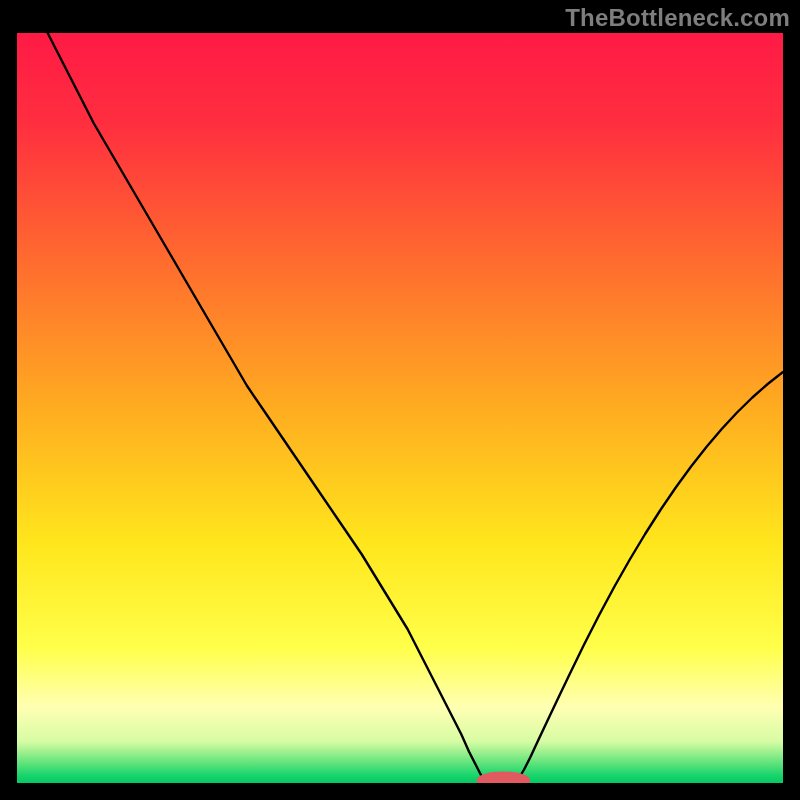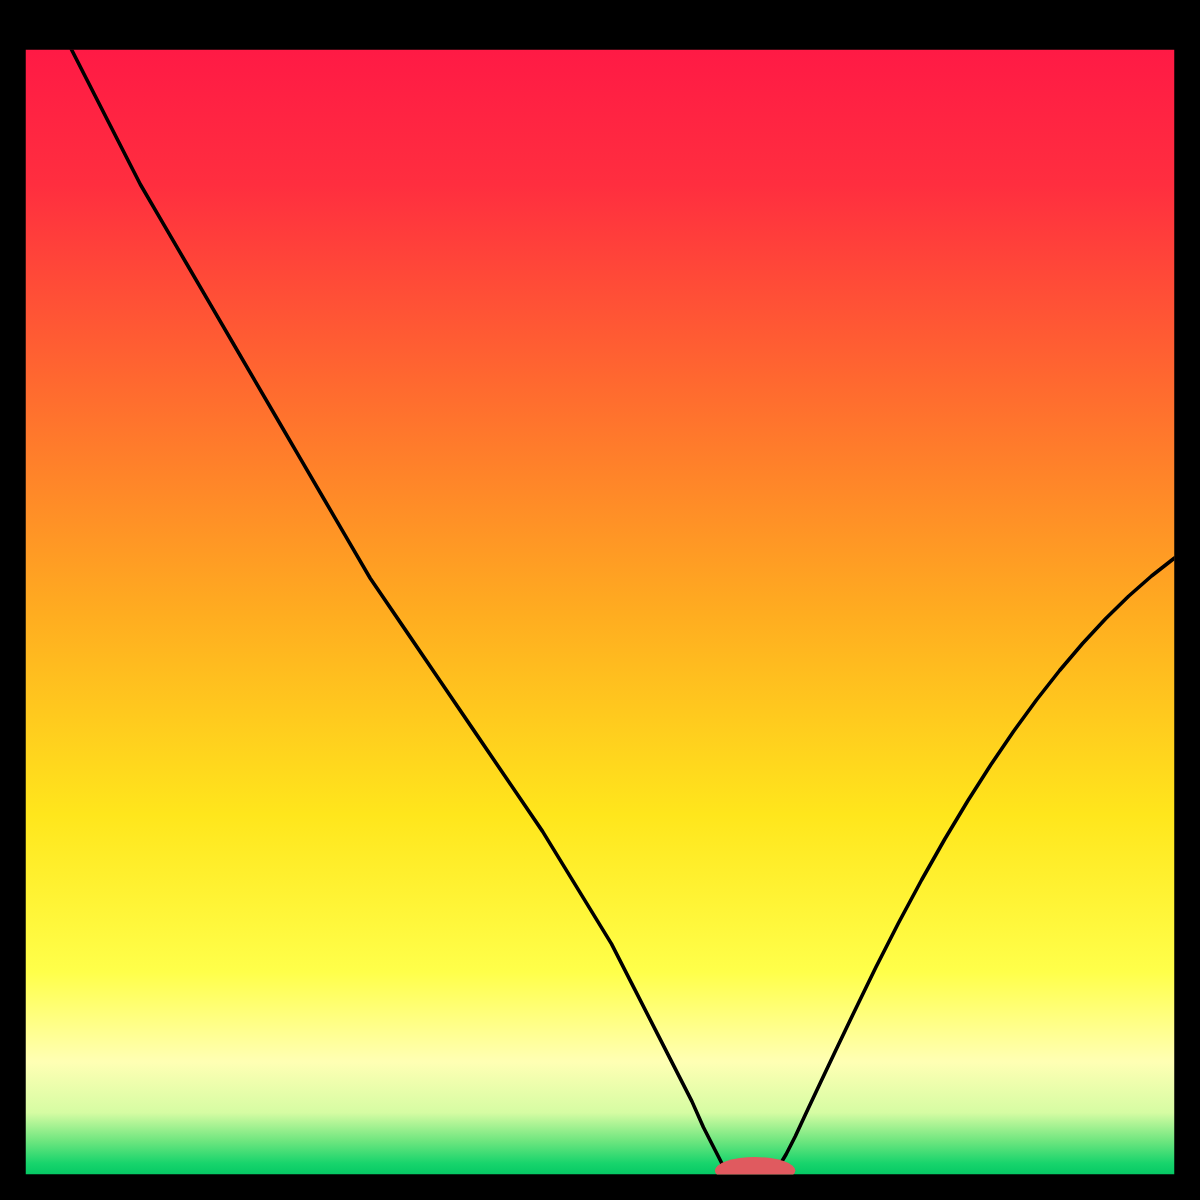--- a/index.html
+++ b/index.html
@@ -35,20 +35,21 @@
     height: 750px;
   }
   svg {
     display: block;
   }
 </style>
 </head>
 <body>
 
 <div class="frame">
+  <div class="watermark">TheBottleneck.com</div>
 
   <div class="plot-area">
     <svg id="plot-svg" width="766" height="750" viewBox="0 0 766 750">
         <defs>
           <linearGradient id="bg-grad" x1="0" y1="0" x2="0" y2="1">
             <stop offset="0%" stop-color="#ff1a45"></stop>
             <stop offset="12%" stop-color="#ff2e3f"></stop>
             <stop offset="30%" stop-color="#ff6a2f"></stop>
             <stop offset="50%" stop-color="#ffac20"></stop>
             <stop offset="68%" stop-color="#ffe61c"></stop>

